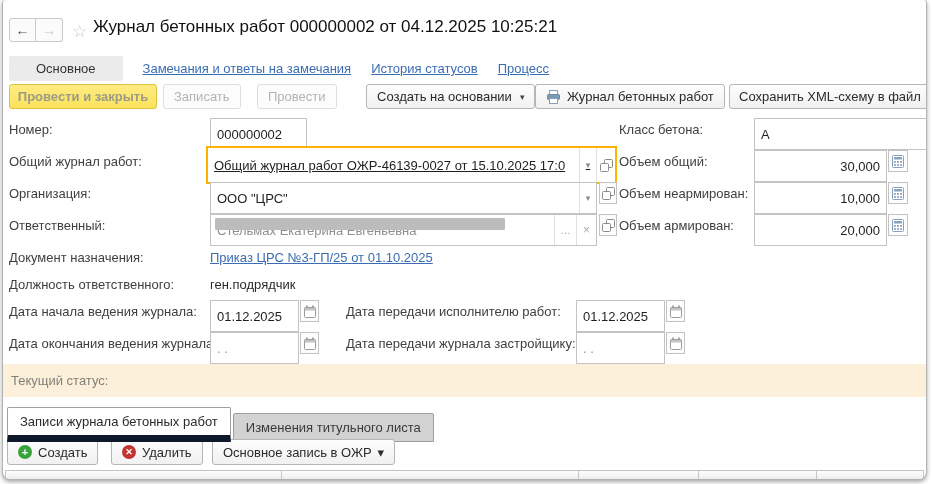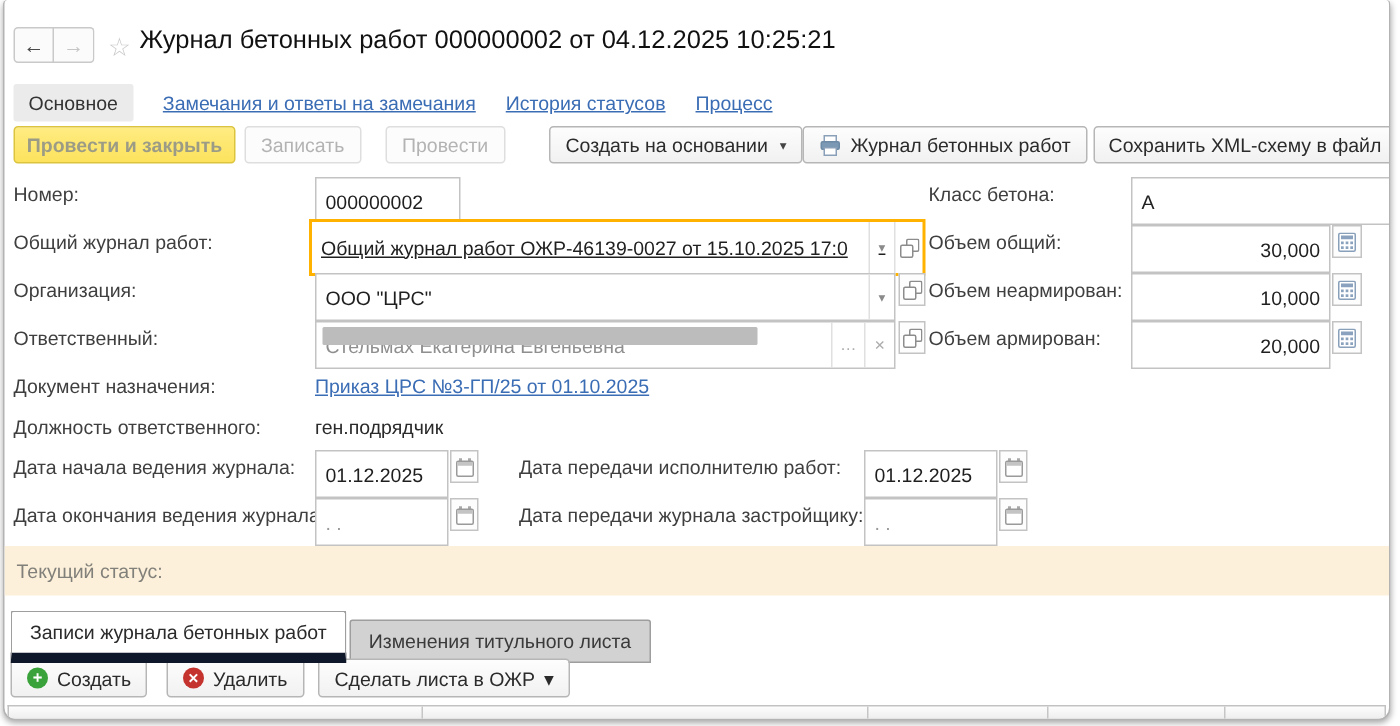--- a/index.html
+++ b/index.html
@@ -15,21 +15,21 @@
   .navbtns { left: 6px; top: 18px; display: flex; }
   .navbtn { width: 27px; height: 24px; border: 1px solid #c9c9c9; background: #fbfbfb;
             display: flex; align-items: center; justify-content: center; font-size: 14px; }
   .navbtn.back { border-radius: 3px 0 0 3px; color: #4a4a4a; }
   .navbtn.fwd  { border-radius: 0 3px 3px 0; color: #c6c6c6; border-left: none; }
   .star { left: 69px; top: 21px; font-size: 17px; color: #c9c9c9; }
   .title { left: 90px; top: 17px; font-size: 17px; color: #111; white-space: nowrap; }
 
   
   .navrow { left: 6px; top: 56px; display: flex; align-items: center; gap: 20px; }
-  .chip { background: #ebebeb; color: #333; font-size: 13px; padding: 5px 10px; border-radius: 2px; }
+  .chip { background: #ebebeb; color: #333; font-size: 13px; padding: 5px 27px; border-radius: 2px; }
   .navlink { color: #3b6db5; font-size: 13px; text-decoration: underline; white-space: nowrap; cursor: pointer; }
 
   
   .btn { position: absolute; top: 84px; height: 25px; border: 1px solid #b6b6b6; border-radius: 3px;
          background: linear-gradient(#fdfdfd,#f1f1f1); color: #2b2b2b; font-size: 13px;
          display: flex; align-items: center; justify-content: center; gap: 6px;
          padding: 0 10px; white-space: nowrap; cursor: pointer; }
   .btn.primary { background: linear-gradient(#ffec82,#fce25d); border-color: #dcc43e;
                  color: #9c9c86; font-weight: bold; }
   .btn.disabled { background: #fcfcfc; border-color: #dedede; color: #b3b3b3; }
@@ -297,21 +297,21 @@
 
   <div class="btn2" style="left:4px;">
     <span class="cicon green">+</span>
     <span>Создать</span>
   </div>
   <div class="btn2" style="left:108px;">
     <span class="cicon red">✕</span>
     <span>Удалить</span>
   </div>
   <div class="btn2" style="left:209px;">
-    <span>Сделать листа в ОЖР</span>
+    <span>Основное запись в ОЖР</span>
     <span class="arr">▾</span>
   </div>
 
   <div class="grid-head">
     <div class="grid-div" style="left:275px;"></div>
     <div class="grid-div" style="left:572px;"></div>
     <div class="grid-div" style="left:692px;"></div>
     <div class="grid-div" style="left:810px;"></div>
   </div>
 

